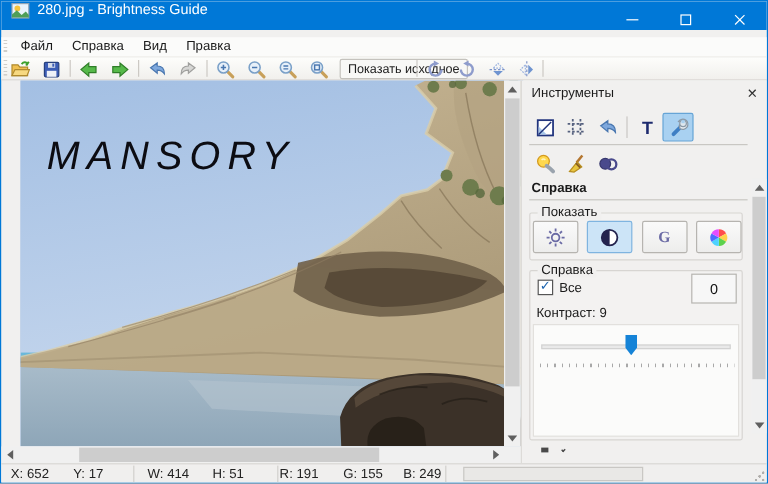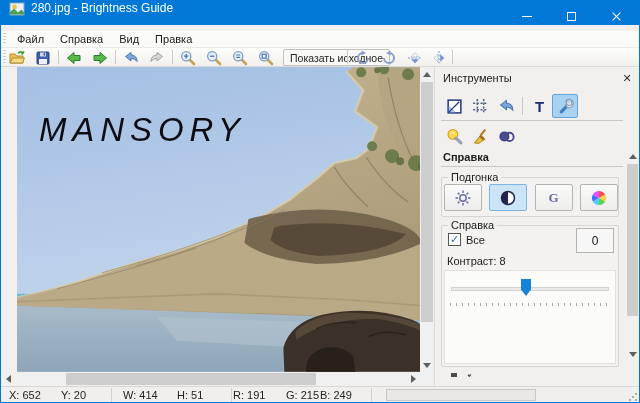--- a/index.html
+++ b/index.html
@@ -366,21 +366,21 @@
               <circle cx="6" cy="8" r="4.2" fill="#4a4a8c" stroke="#38386e"></circle>
               <circle cx="10.8" cy="8.4" r="3.9" fill="none" stroke="#4a4a8c" stroke-width="1.8"></circle>
             </svg>
         </div>
       </div>
 
       <span class="section-title">Справка</span>
       <div class="rule r2"></div>
 
       <div class="groupbox gb-contrast">
-        <span class="gb-label">Подгонка</span>
+        <span class="gb-label">Показать</span>
         <div class="cbtn-row">
           <div class="cbtn">
             <svg viewBox="0 0 18 18">
                 <circle cx="9" cy="9" r="3.2" fill="none" stroke="#6b6ba5" stroke-width="1.5"></circle>
                 <g stroke="#6b6ba5" stroke-width="1.5">
                   <line x1="9" y1="1.5" x2="9" y2="4"></line>
                   <line x1="9" y1="14" x2="9" y2="16.5"></line>
                   <line x1="1.5" y1="9" x2="4" y2="9"></line>
                   <line x1="14" y1="9" x2="16.5" y2="9"></line>
                   <line x1="3.7" y1="3.7" x2="5.5" y2="5.5"></line>
@@ -414,21 +414,21 @@
         </div>
       </div>
 
       <div class="groupbox gb-channels">
         <span class="gb-label">Справка</span>
         <div class="checkbox-row">
           <div class="checkbox">✓</div>
           <span class="checkbox-label">Все</span>
         </div>
         <div class="value-field">0</div>
-        <span class="contrast-label">Контраст: 8</span>
+        <span class="contrast-label">Контраст: 9</span>
         <div class="slider-inset">
           <div class="slider-groove"></div>
           <div class="slider-thumb"></div>
           <div class="ticks"></div>
         </div>
       </div>
 
       <div class="panel-vscroll">
         <div class="sb-btn" style="left:0;top:0;width:13px;height:14px;">
             <div class="arr arr-up"></div>
@@ -439,26 +439,26 @@
           </div>
       </div>
 
       <div class="clip1"></div>
       <div class="clip2"></div>
     </div>
   </div>
 
   <div class="statusbar">
     <span class="sfield" style="left:8px"><span>X:</span> <span>652</span></span>
-    <span class="sfield" style="left:60px"><span>Y:</span> <span>20</span></span>
+    <span class="sfield" style="left:60px"><span>Y:</span> <span>17</span></span>
     <div class="ssep" style="left:110px"></div>
     <span class="sfield" style="left:122px"><span>W:</span> <span>414</span></span>
     <span class="sfield" style="left:176px"><span>H:</span> <span>51</span></span>
     <div class="ssep" style="left:230px"></div>
     <span class="sfield" style="left:232px"><span>R:</span> <span>191</span></span>
-    <span class="sfield" style="left:285px"><span>G:</span> <span>215</span></span>
-    <span class="sfield" style="left:319px"><span>B:</span> <span>249</span></span>
+    <span class="sfield" style="left:285px"><span>G:</span> <span>155</span></span>
+    <span class="sfield" style="left:335px"><span>B:</span> <span>249</span></span>
     <div class="ssep" style="left:370px"></div>
     <div class="sbox"></div>
     <div class="grip"></div>
   </div>
 
 </div>
 
 </body></html>

